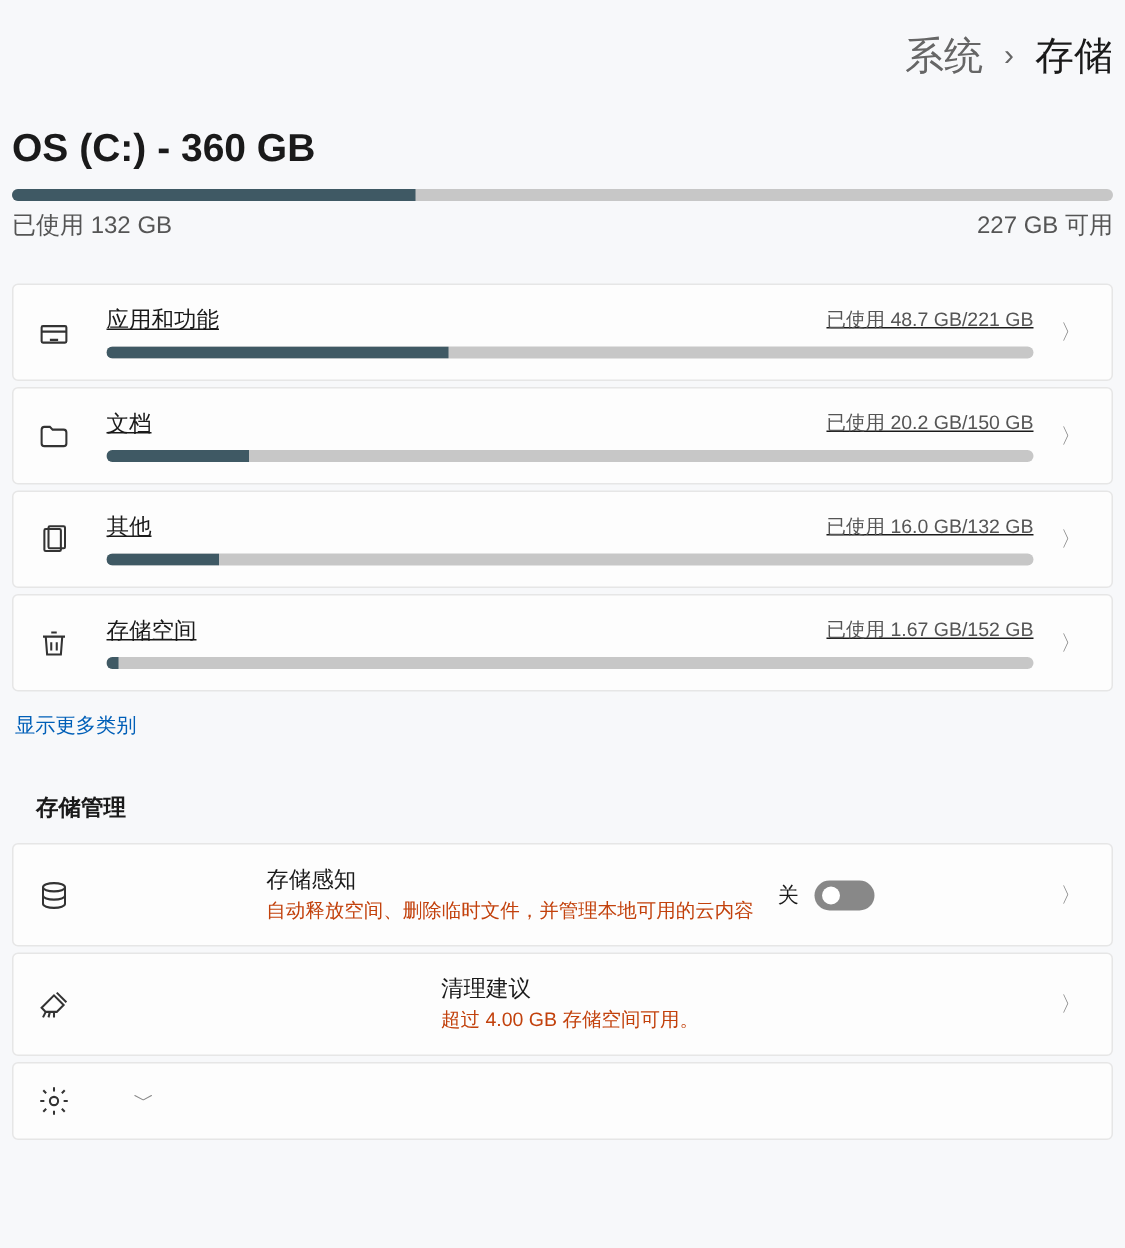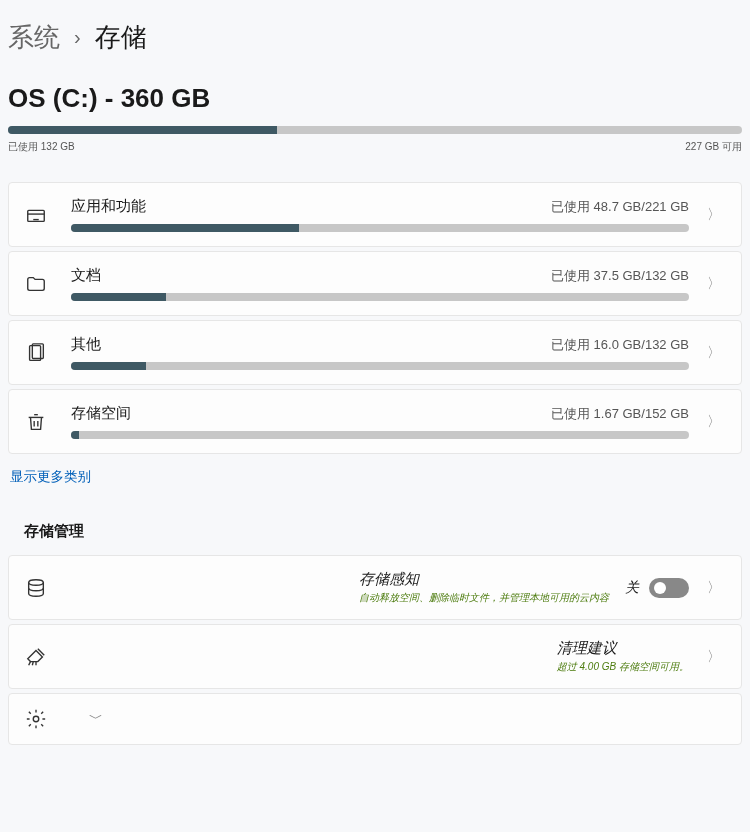--- a/index.html
+++ b/index.html
@@ -10,34 +10,35 @@
     width: 750px;
     padding: 20px 8px 0 8px;
   }
   .breadcrumb {
     font-size: 26px;
     font-weight: 500;
     display: flex;
     align-items: center;
     gap: 14px;
     margin-bottom: 28px;
+    justify-content: flex-end;
   }
   .breadcrumb .back { color: #666; cursor: pointer; }
   .breadcrumb .chev { color: #666; font-size: 20px; }
   .breadcrumb .current { color: #1a1a1a; }
 
   .drive-title { font-size: 26px; font-weight: 600; margin-bottom: 12px; }
   .overall-bar {
     width: 100%; height: 8px; background: #c7c7c7;
     border-radius: 4px; overflow: hidden; margin-bottom: 6px;
   }
   .bar-fill { height: 100%; background: #3f5964; }
   .drive-meta {
     display: flex; justify-content: space-between;
-    font-size: 10px; color: #555; margin-bottom: 28px;
+    font-size: 16px; color: #555; margin-bottom: 28px;
   }
 
   .card {
     background: #fdfdfd;
     border: 1px solid #e6e6e6;
     border-radius: 4px;
     margin-bottom: 4px;
     display: flex;
     align-items: center;
     padding: 14px 16px;
@@ -46,44 +47,45 @@
   .card-icon {
     width: 22px; height: 22px;
     flex: 0 0 22px;
     margin-right: 24px;
     color: #333;
     display: flex; align-items: center; justify-content: center;
   }
   .card-icon svg { width: 22px; height: 22px; stroke: currentColor; fill: none; stroke-width: 1.5; }
   .card-body { flex: 1; min-width: 0; }
   .card-head {
-    display: flex; justify-content: space-between; align-items: flex-end;
+    display: flex; justify-content: space-between; align-items: flex-start;
     margin-bottom: 8px;
+    text-decoration: underline;
   }
   .card-title { font-size: 15px; color: #1a1a1a; }
   .card-usage { font-size: 13px; color: #555; }
-  .card-sub { font-size: 10px; color: #4d7c0f; }
+  .card-sub { font-size: 13px; color: #c2410c; }
   .mini-bar {
     width: 100%; height: 8px; background: #c7c7c7;
     border-radius: 4px; overflow: hidden;
   }
   .mini-fill { height: 100%; background: #3f5964; }
   .chevron {
     flex: 0 0 18px; margin-left: 18px;
     color: #888; font-size: 14px;
   }
 
   .show-more {
     font-size: 13.5px; color: #005fb8;
     margin: 14px 0 36px 2px; cursor: pointer;
   }
 
   .section-h { font-size: 15px; font-weight: 600; margin-bottom: 14px; margin-left: 16px; }
 
-  .mgmt-head { display: flex; justify-content: flex-end; align-items: center; width: 100%; font-style: italic; }
+  .mgmt-head { display: flex; justify-content: center; align-items: center; width: 100%; }
   .mgmt-title { font-size: 15px; color: #1a1a1a; margin-bottom: 2px; }
 
   .toggle-wrap { display: flex; align-items: center; gap: 10px; margin-left: 16px; }
   .toggle-label { font-size: 14px; color: #1a1a1a; }
   .toggle {
     width: 40px; height: 20px; border-radius: 10px;
     background: #888; position: relative;
   }
   .toggle .thumb {
     width: 12px; height: 12px; border-radius: 50%;
@@ -132,21 +134,21 @@
     </div>
     <div class="card">
     <div class="card-icon">
         <svg viewBox="0 0 24 24">
           <path d="M3 7a2 2 0 0 1 2-2h4l2 2h8a2 2 0 0 1 2 2v8a2 2 0 0 1-2 2H5a2 2 0 0 1-2-2z"></path>
         </svg>
       </div>
     <div class="card-body">
       <div class="card-head">
         <span class="card-title">文档</span>
-        <span class="card-usage">已使用 37.5 GB/132 GB</span>
+        <span class="card-usage">已使用 20.2 GB/150 GB</span>
       </div>
       <div class="mini-bar">
         <div class="mini-fill" style="width:15.3%"></div>
       </div>
     </div>
     <div class="chevron">〉</div>
     </div>
     <div class="card">
     <div class="card-icon">
         <svg viewBox="0 0 24 24">

